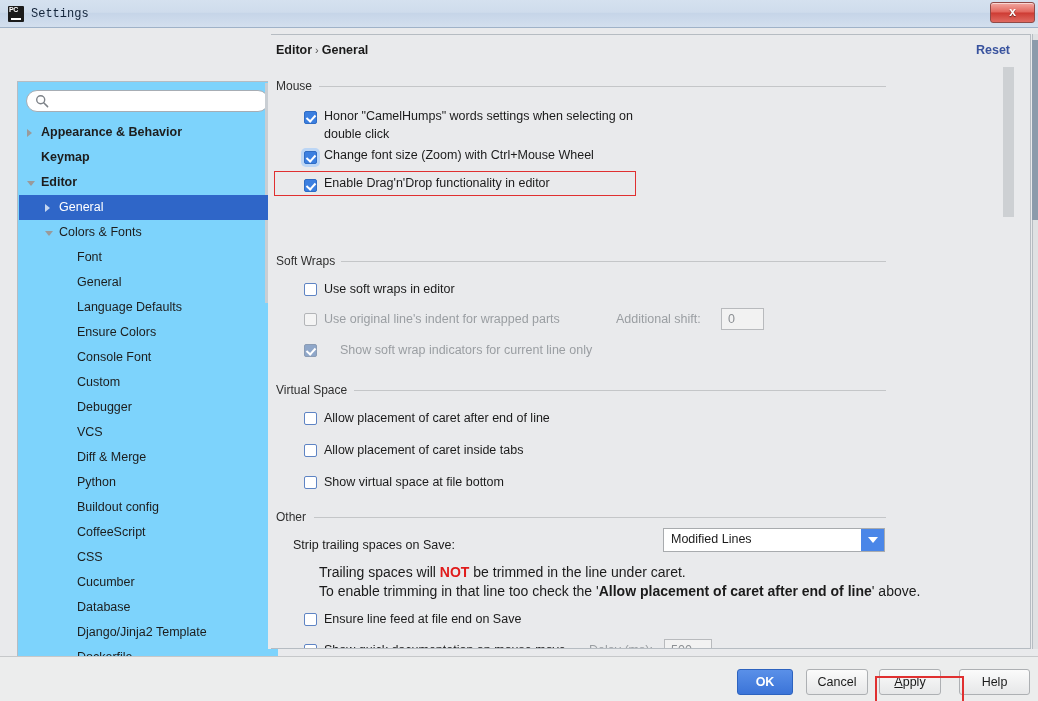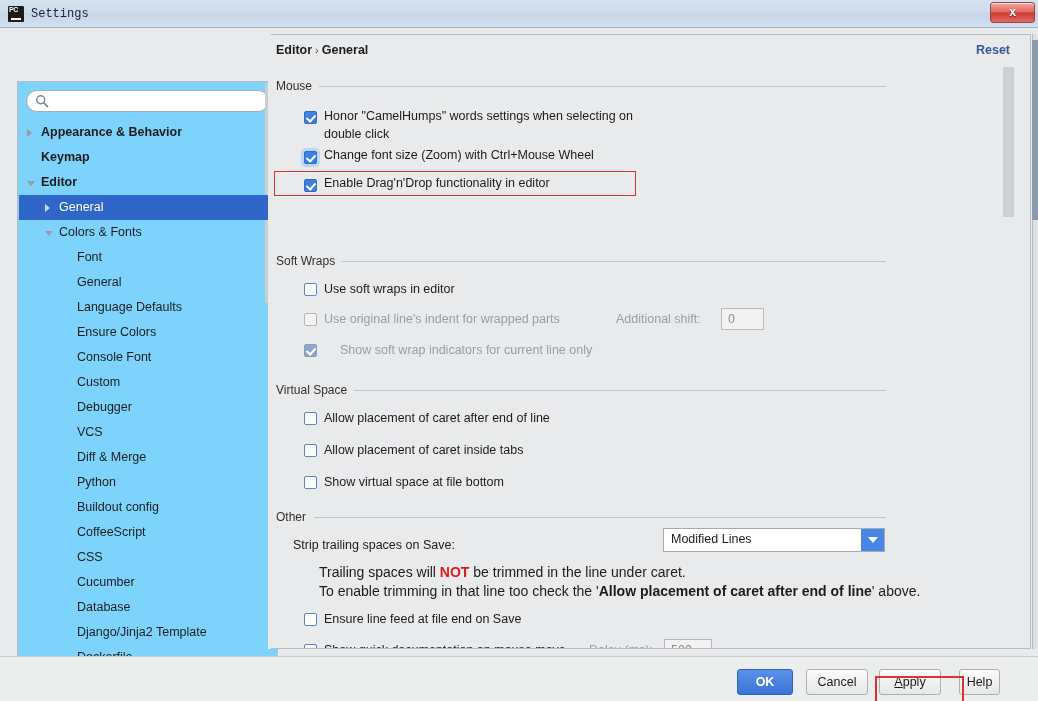--- a/index.html
+++ b/index.html
@@ -484,19 +484,19 @@
 
     <div id="red-box-1"></div>
 
     <div id="footer">
       <div class="dlg-btn primary" style="left:737px; width:56px;">OK</div>
       <div class="dlg-btn" style="left:806px; width:62px;">Cancel</div>
       <div class="dlg-btn" style="left:879px; width:62px;">
           <span class="mnemonic">A</span>
           <span>pply</span>
         </div>
-      <div class="dlg-btn" style="left:959px; width:41px;">Help</div>
+      <div class="dlg-btn" style="left:959px; width:71px;">Help</div>
     </div>
 
     <div id="red-box-2"></div>
 
   </div>
 </div>
 
 </body></html>

